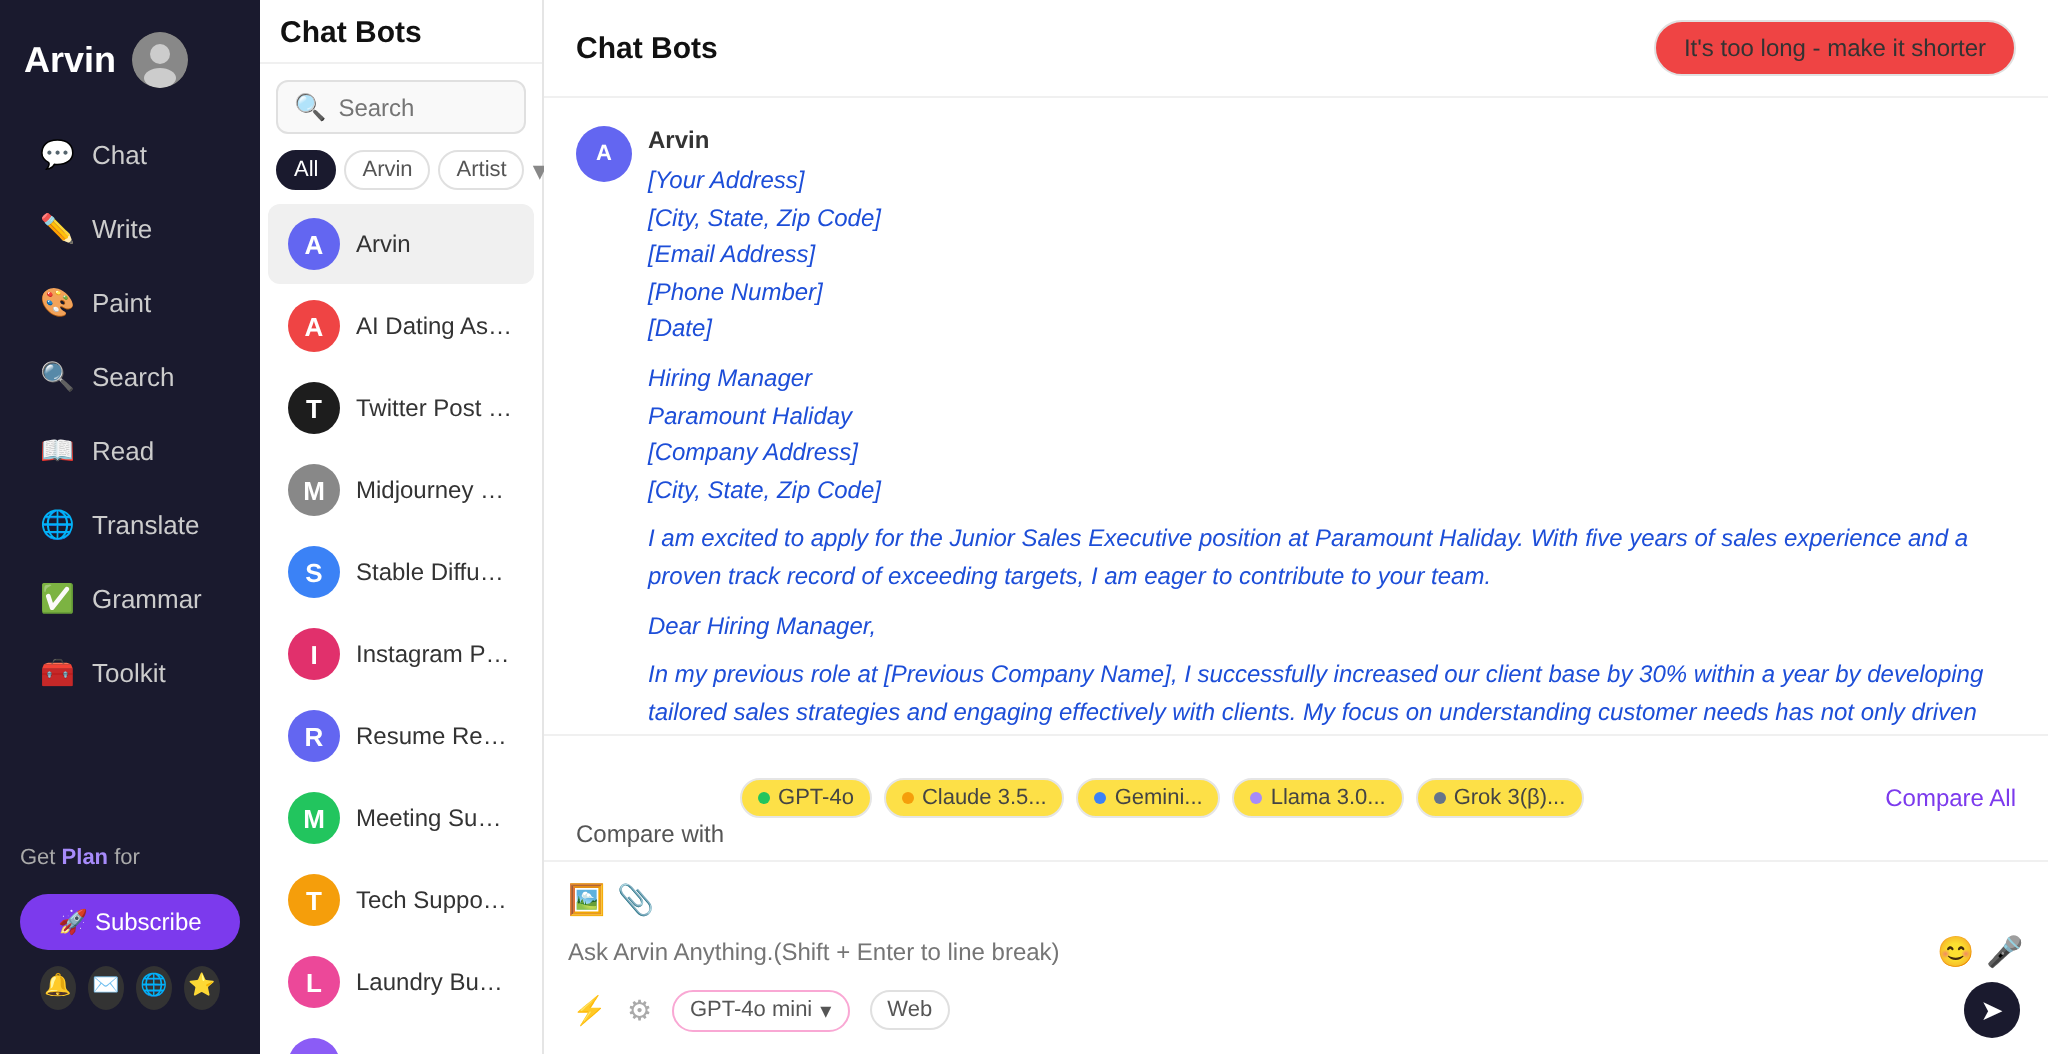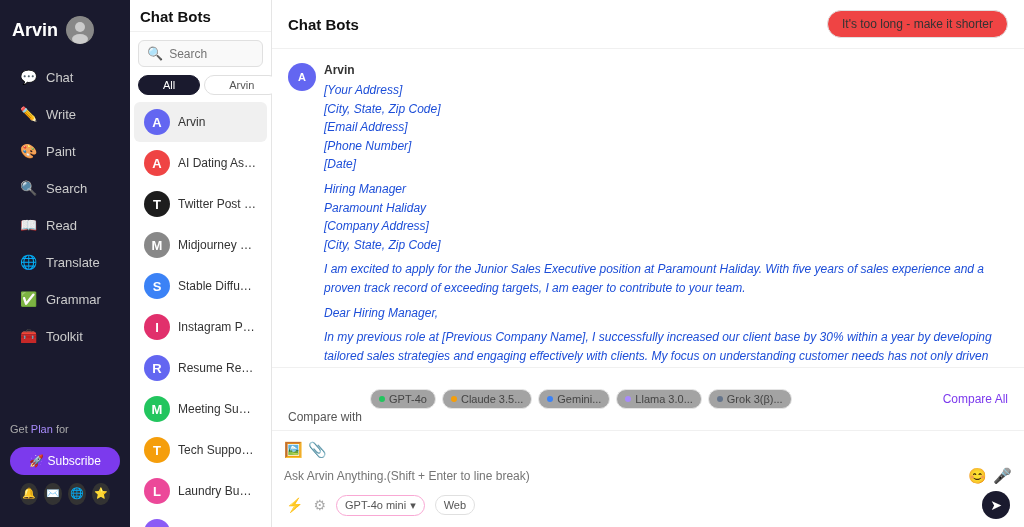--- a/index.html
+++ b/index.html
@@ -24,21 +24,21 @@
     .avatar-circle svg { width: 28px; height: 28px; }
     .nav-item {
       display: flex; align-items: center; gap: 8px; padding: 9px 14px; color: #aaa; cursor: pointer; font-size: 13px; border-radius: 6px; margin: 1px 6px;
     }
     .nav-item .nav-icon { width: 18px; height: 18px; display: flex; align-items: center; justify-content: center; font-size: 14px; }
     .nav-item span { color: #ccc; }
     .sidebar-bottom {
       margin-top: auto; padding: 10px 10px 8px;
       font-size: 11px; color: #aaa; line-height: 1.6;
     }
-    .sidebar-bottom .plan-link { color: #a78bfa; font-weight: 400; cursor: pointer; margin-top: 21px; }
+    .sidebar-bottom .plan-link { color: #a78bfa; font-weight: 700; cursor: pointer; margin-top: 21px; }
     .sidebar-bottom ul { list-style: none; padding-left: 6px; }
     .sidebar-bottom ul li::before { content: "· "; }
     .subscribe-btn {
       display: flex; align-items: center; justify-content: center; gap: 4px;
       background: #7c3aed; color: white; border: none; border-radius: 20px;
       padding: 7px 14px; width: 100%; font-size: 12px; cursor: pointer; margin-top: 8px; font-weight: 500;
     }
     .bottom-icons {
       display: flex; gap: 6px; padding: 8px 10px 4px; align-items: center;
     }
@@ -65,21 +65,21 @@
       border: 1px solid #e0e0e0; border-radius: 6px; padding: 5px 8px; margin: 8px 8px 4px;
       background: #f9f9f9;
     }
     .search-box input {
       border: none; background: transparent; outline: none; font-size: 12px; color: #666; width: 100%;
     }
     .filter-tabs {
       display: flex; gap: 4px; padding: 4px 8px 6px; align-items: center;
     }
     .filter-tab {
-      padding: 3px 24px; border-radius: 12px; font-size: 11px; cursor: pointer; border: 1px solid #e0e0e0; color: #555; background: #fff;
+      padding: 3px 8px; border-radius: 12px; font-size: 11px; cursor: pointer; border: 1px solid #e0e0e0; color: #555; background: #fff;
     }
     .filter-tab.active { background: #1a1a2e; color: #fff; border-color: #1a1a2e; }
     .filter-more { margin-left: auto; color: #888; cursor: pointer; font-size: 14px; }
     .bot-list { overflow-y: auto; flex: 1; }
     .bot-item {
       display: flex; align-items: center; gap: 8px; padding: 7px 10px; cursor: pointer; border-radius: 6px; margin: 1px 4px;
     }
     .bot-item.active { background: #f0f0f0; }
     .bot-avatar {
       width: 26px; height: 26px; border-radius: 50%; flex-shrink: 0; display: flex; align-items: center; justify-content: center; font-size: 13px; font-weight: 600;
@@ -117,21 +117,21 @@
     .message-sender { font-size: 12px; font-weight: 600; color: #333; margin-bottom: 4px; }
     .message-text { font-size: 12px; color: #1d4ed8; line-height: 1.55; font-style: italic; }
     .message-text p { margin-bottom: 6px; }
     .compare-bar {
       padding: 6px 16px; border-top: 1px solid #f0f0f0; display: flex; align-items: center; gap: 8px;
     }
     .compare-label { font-size: 12px; color: #555; margin-top: 36px; }
     .compare-all { margin-left: auto; font-size: 12px; color: #7c3aed; cursor: pointer; }
     .model-chips { display: flex; gap: 6px; }
     .model-chip {
-      background: #a3a3a3; border: 1px solid #e5e5e5; border-radius: 12px; padding: 3px 8px; font-size: 11px; color: #444; display: flex; align-items: center; gap: 4px;
+      background: #fde047; border: 1px solid #e5e5e5; border-radius: 12px; padding: 3px 8px; font-size: 11px; color: #444; display: flex; align-items: center; gap: 4px;
     }
     .model-chip .dot { width: 6px; height: 6px; border-radius: 50%; }
     .input-bar {
       border-top: 1px solid #f0f0f0; padding: 8px 12px;
       display: flex; flex-direction: column; gap: 6px;
     }
     .input-row {
       display: flex; gap: 6px; align-items: center; justify-content: space-between;
     }
     .input-icon { color: #aaa; font-size: 15px; cursor: pointer; }

